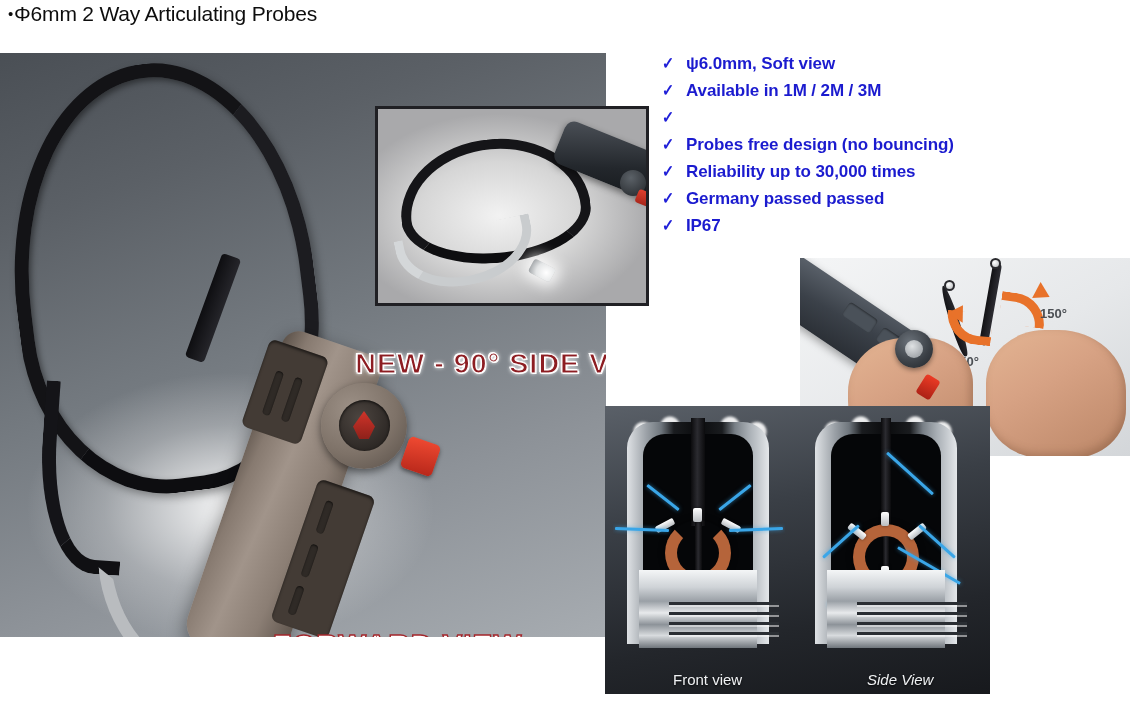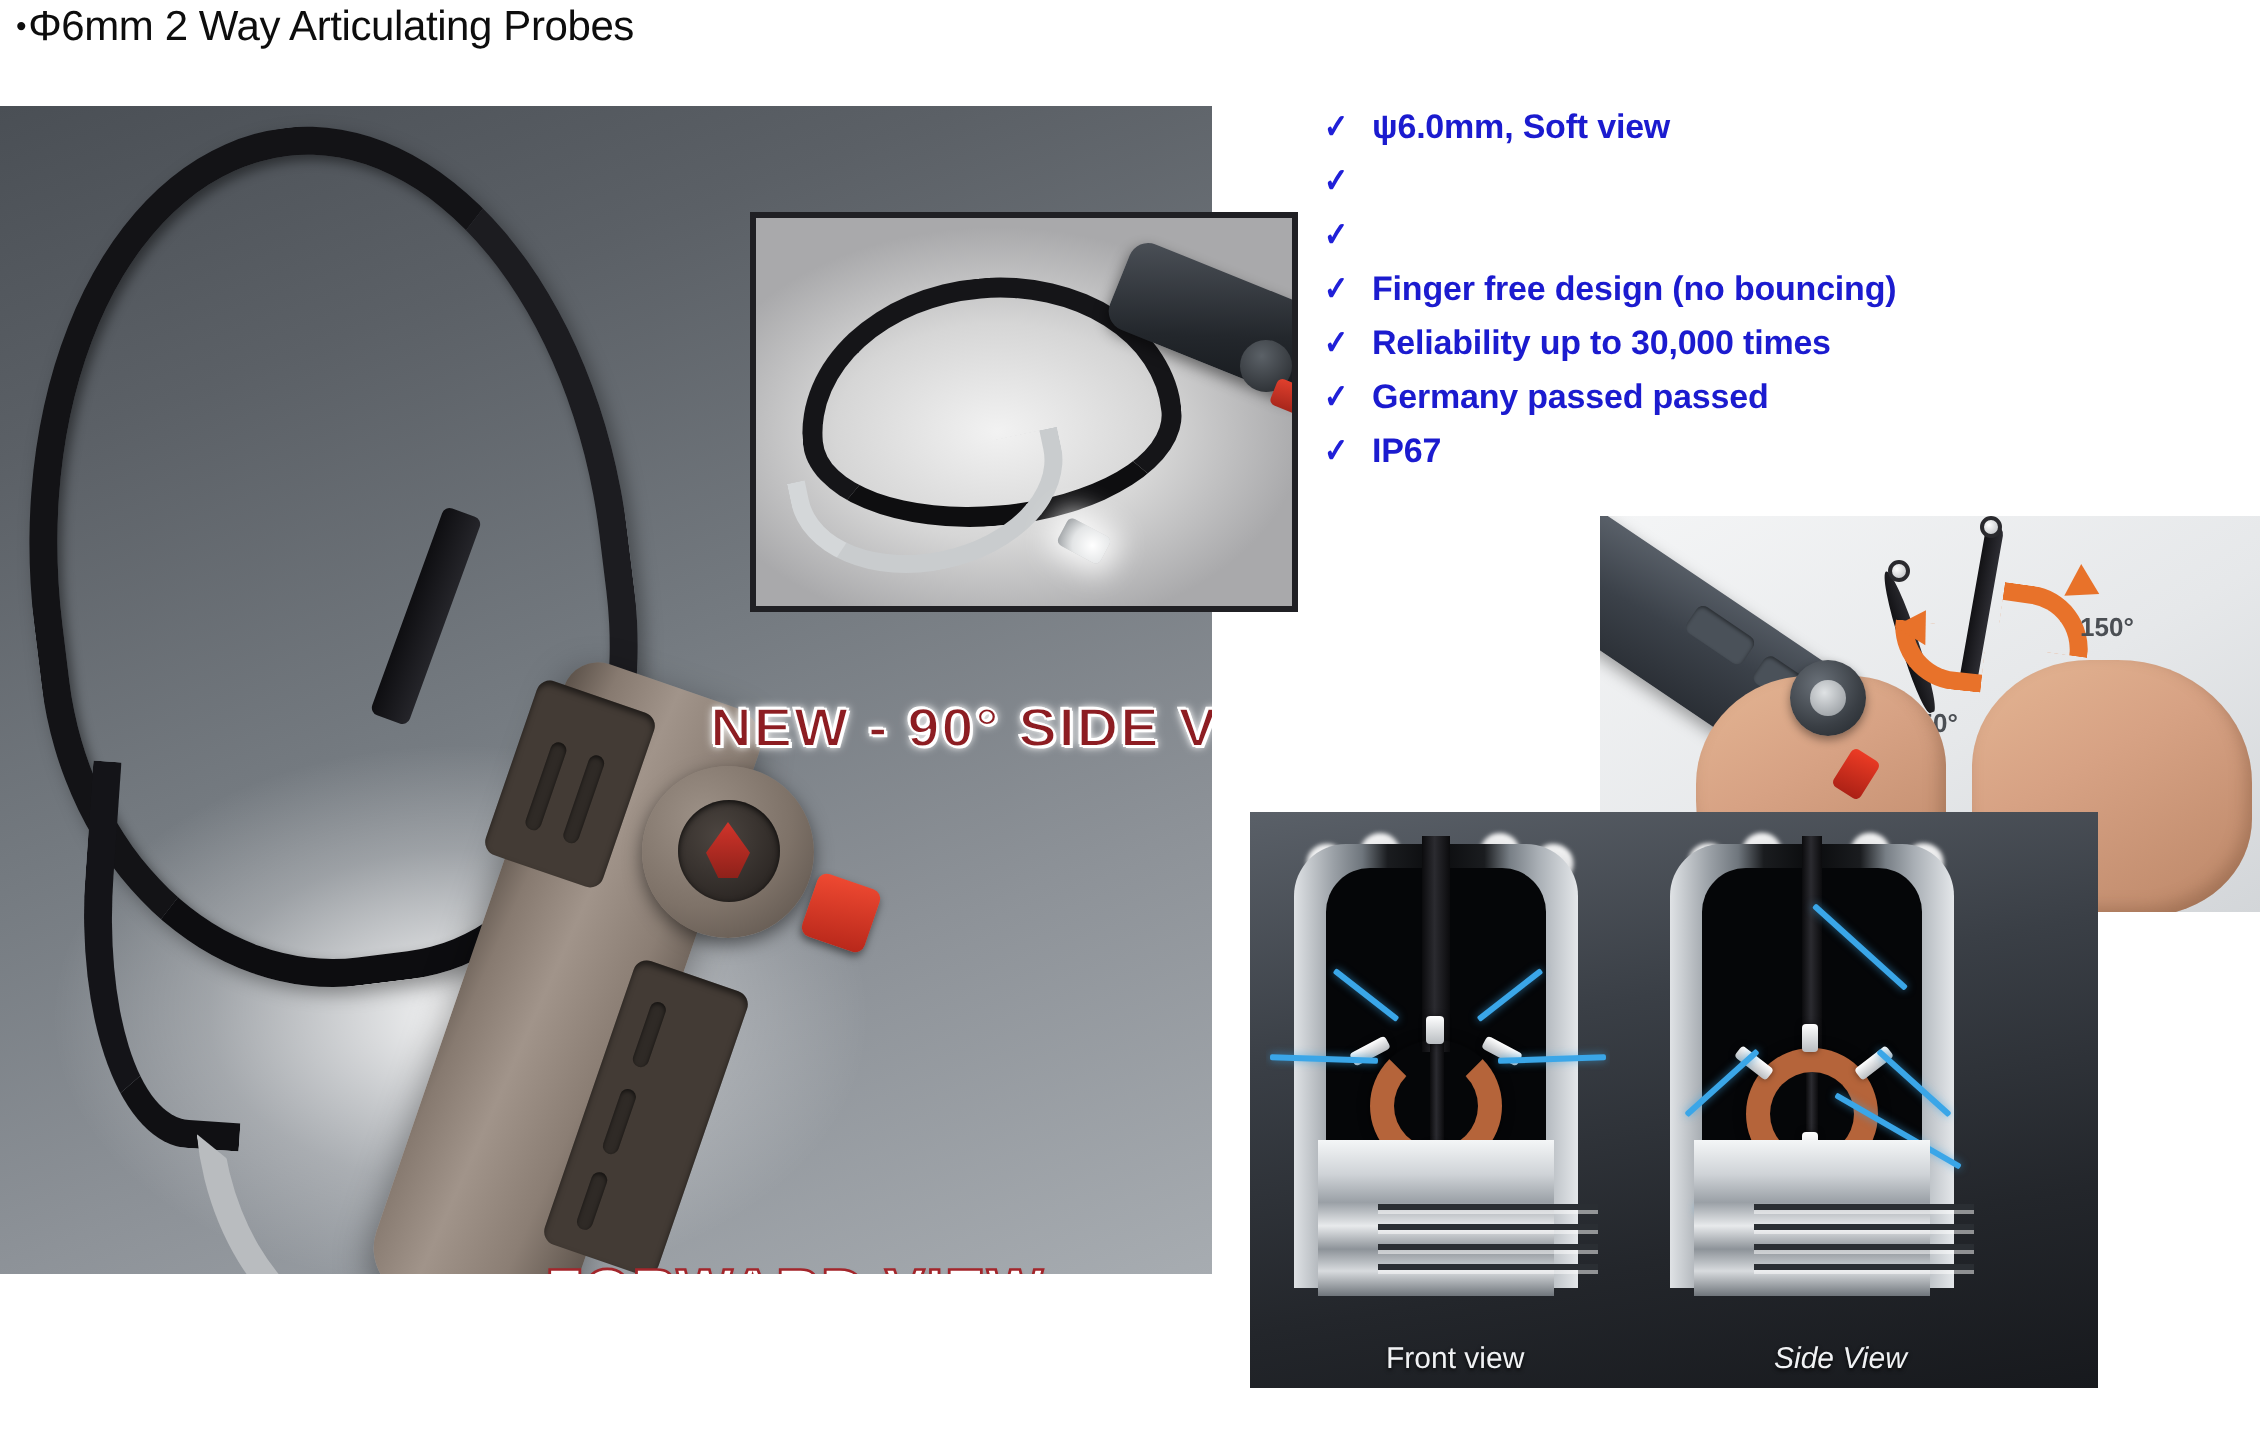--- a/index.html
+++ b/index.html
@@ -254,23 +254,22 @@
     border-left:9px solid transparent; border-right:9px solid transparent;
     border-bottom:15px solid #e8722a;
   }
   .deg-label{
     position:absolute; color:#4b4f54; font-size:13px; font-weight:bold;
     font-family:"Liberation Sans", sans-serif;
   }
 
   
   #diagram-panel{
-    left:605px; top:406px; width:424px; height:288px;
+    left:605px; top:406px; width:385px; height:288px;
     background:linear-gradient(170deg,#5a6068 0%,#3a3f46 35%,#23262b 72%,#17191d 100%);
-    margin-left:20px;
   }
   .cyl{
     position:absolute; top:6px; width:172px; height:238px;
     overflow:hidden;
   }
   #cyl-front{ left:8px; }
   #cyl-side{ left:196px; }
   .cyl-wall{
     position:absolute; left:14px; top:10px; width:142px; height:222px;
     background:linear-gradient(90deg,#dfe2e5 0%,#9aa0a6 14%,#6f767d 24%,#1a1c1f 33%,#0a0b0d 50%,#1a1c1f 67%,#787f86 76%,#a9afb5 86%,#e4e7ea 100%);
@@ -353,29 +352,30 @@
 
 <div id="feature-list">
 
   <div class="feature-row">
     <span class="check-icon">✓</span>
     <span class="feature-text">ψ6.0mm, Soft view</span>
   </div>
 
   <div class="feature-row">
     <span class="check-icon">✓</span>
-  </div>
-
-  <div class="feature-row">
-    <span class="check-icon">✓</span>
-  </div>
-
-  <div class="feature-row">
-    <span class="check-icon">✓</span>
-    <span class="feature-text">Finger free design (no bouncing)</span>
+    <span class="feature-text">Available in 1M / 2M  / 3M</span>
+  </div>
+
+  <div class="feature-row">
+    <span class="check-icon">✓</span>
+  </div>
+
+  <div class="feature-row">
+    <span class="check-icon">✓</span>
+    <span class="feature-text">Probes free design (no bouncing)</span>
   </div>
 
   <div class="feature-row">
     <span class="check-icon">✓</span>
     <span class="feature-text">Reliability up to 30,000 times</span>
   </div>
 
   <div class="feature-row">
     <span class="check-icon">✓</span>
     <span class="feature-text">Germany passed passed</span>

